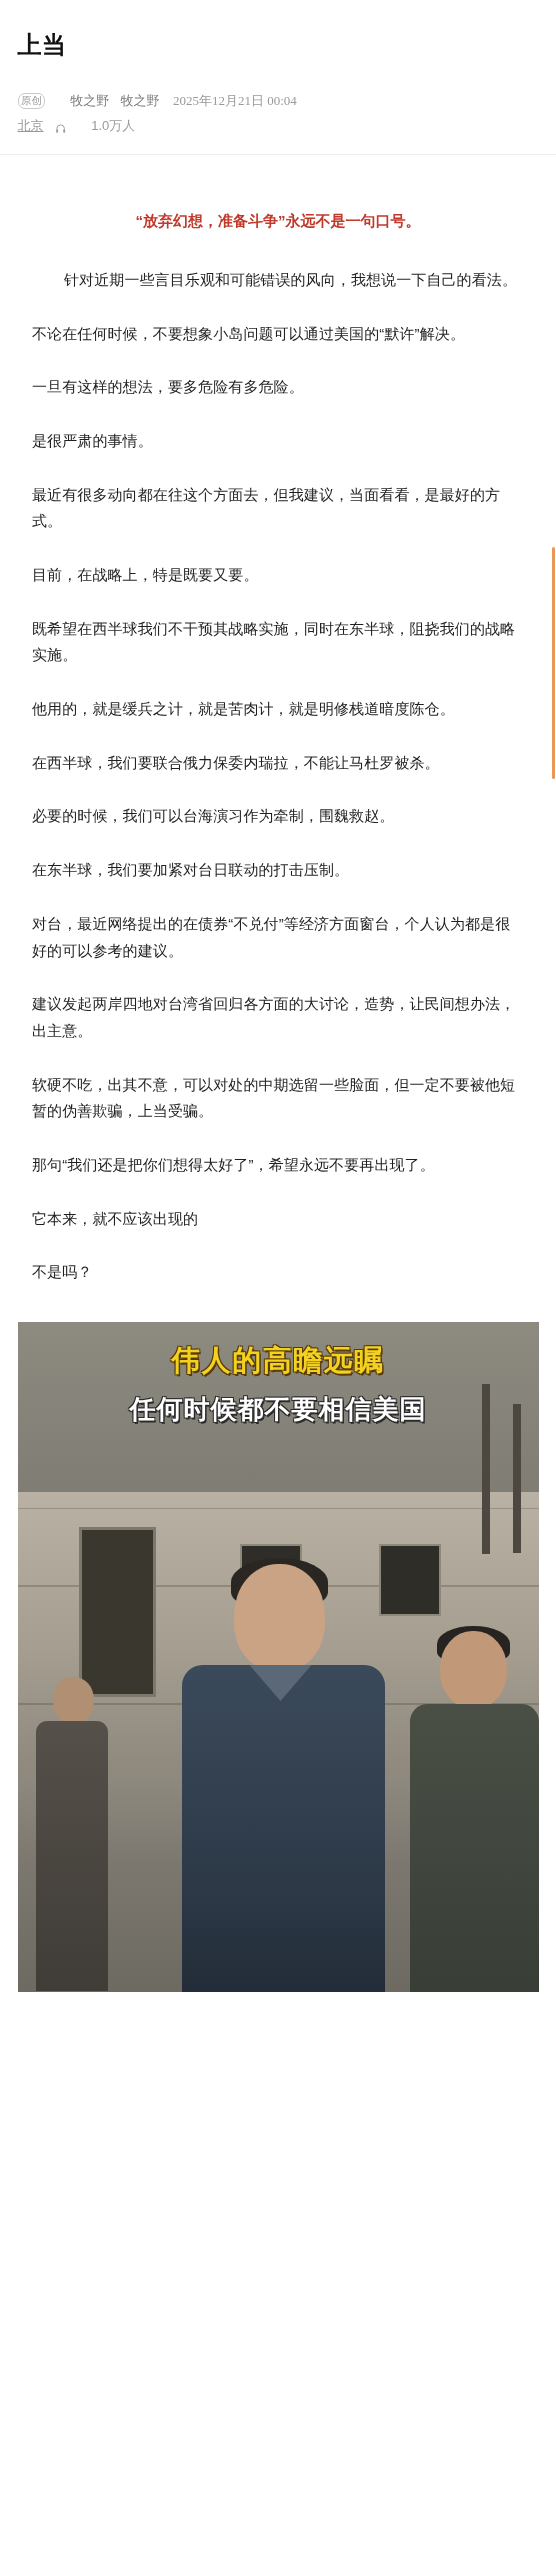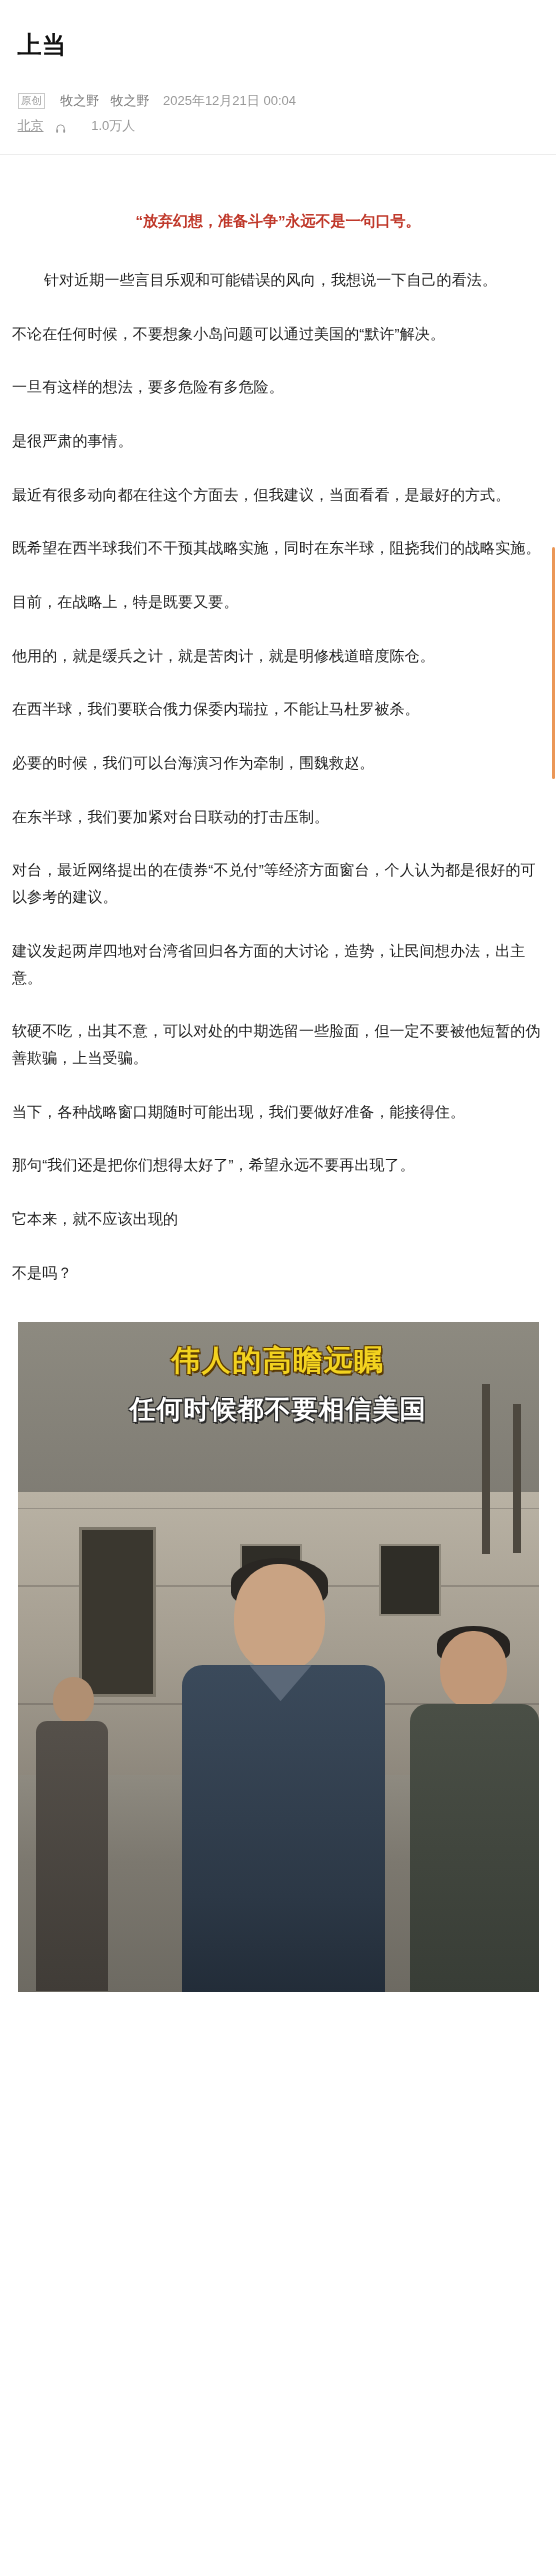--- a/index.html
+++ b/index.html
@@ -32,38 +32,39 @@
     font-size: 13px;
     color: #8a8a8a;
   }
   .badge-original {
     display: inline-flex;
     align-items: center;
     justify-content: center;
     border: 0.5px solid #c9c9c9;
     color: #9a9a9a;
     font-size: 10.3px;
-    border-radius: 0;
+    border-radius: 7px;
     padding: 1px 2.6px;
-    margin-right: 15px;
+    margin-right: 25px;
     line-height: 1.2;
   }
   .meta-author {
     color: #7d7d7d;
     margin-right: 11.3px;
     font-size: 13px;
   }
   .meta-author2 {
     color: #7d7d7d;
     margin-right: 13.4px;
     font-size: 13px;
   }
   .meta-date {
     color: #9a9a9a;
     font-size: 13px;
+    font-family: Liberation Serif, serif;
   }
   .meta-row2 {
     display: flex;
     align-items: center;
     padding: 7.2px 17.5px 0 17.5px;
     font-size: 13px;
     color: #9a9a9a;
   }
   .meta-loc { margin-right: 11.3px; color: #9a9a9a; text-decoration: underline; }
   .headset-icon {
@@ -74,21 +75,21 @@
     top: 1.5px;
   }
   .readcount { color: #9a9a9a; margin-left: 21px; }
   .divider {
     height: 0.5px;
     background: #ededed;
     margin: 18.5px 0 0 0;
   }
   
   .content {
-    padding: 0 12px;
+    padding: 0 32px;
   }
   .lead {
     color: #c0392b;
     font-size: 15px;
     font-weight: bold;
     text-align: center;
     line-height: 1.7;
     margin: 54px 0 0 0;
   }
   p.para {
@@ -305,30 +306,29 @@
   <div class="divider"></div>
 
   <div class="content">
     <div class="lead">“放弃幻想，准备斗争”永远不是一句口号。</div>
 
     <p class="para">针对近期一些言目乐观和可能错误的风向，我想说一下自己的看法。</p>
     <p class="para">不论在任何时候，不要想象小岛问题可以通过美国的“默许”解决。</p>
     <p class="para">一旦有这样的想法，要多危险有多危险。</p>
     <p class="para">是很严肃的事情。</p>
     <p class="para">最近有很多动向都在往这个方面去，但我建议，当面看看，是最好的方式。</p>
+    <p class="para">目前，在战略上，特是既要又要。</p>
     <p class="para">既希望在西半球我们不干预其战略实施，同时在东半球，阻挠我们的战略实施。</p>
-    <p class="para">目前，在战略上，特是既要又要。</p>
     <p class="para">他用的，就是缓兵之计，就是苦肉计，就是明修栈道暗度陈仓。</p>
     <p class="para">在西半球，我们要联合俄力保委内瑞拉，不能让马杜罗被杀。</p>
     <p class="para">必要的时候，我们可以台海演习作为牵制，围魏救赵。</p>
     <p class="para">在东半球，我们要加紧对台日联动的打击压制。</p>
     <p class="para">对台，最近网络提出的在债券“不兑付”等经济方面窗台，个人认为都是很好的可以参考的建议。</p>
     <p class="para">建议发起两岸四地对台湾省回归各方面的大讨论，造势，让民间想办法，出主意。</p>
     <p class="para">软硬不吃，出其不意，可以对处的中期选留一些脸面，但一定不要被他短暂的伪善欺骗，上当受骗。</p>
-    <p class="para">当下，各种战略窗口期随时可能出现，我们要做好准备，能接得住。</p>
     <p class="para">那句“我们还是把你们想得太好了”，希望永远不要再出现了。</p>
     <p class="para">它本来，就不应该出现的</p>
     <p class="para">不是吗？</p>
   </div>
 
   <div class="scroll-indicator"></div>
 
   <div class="media">
     <div class="media-sky"></div>
     <div class="wall">

